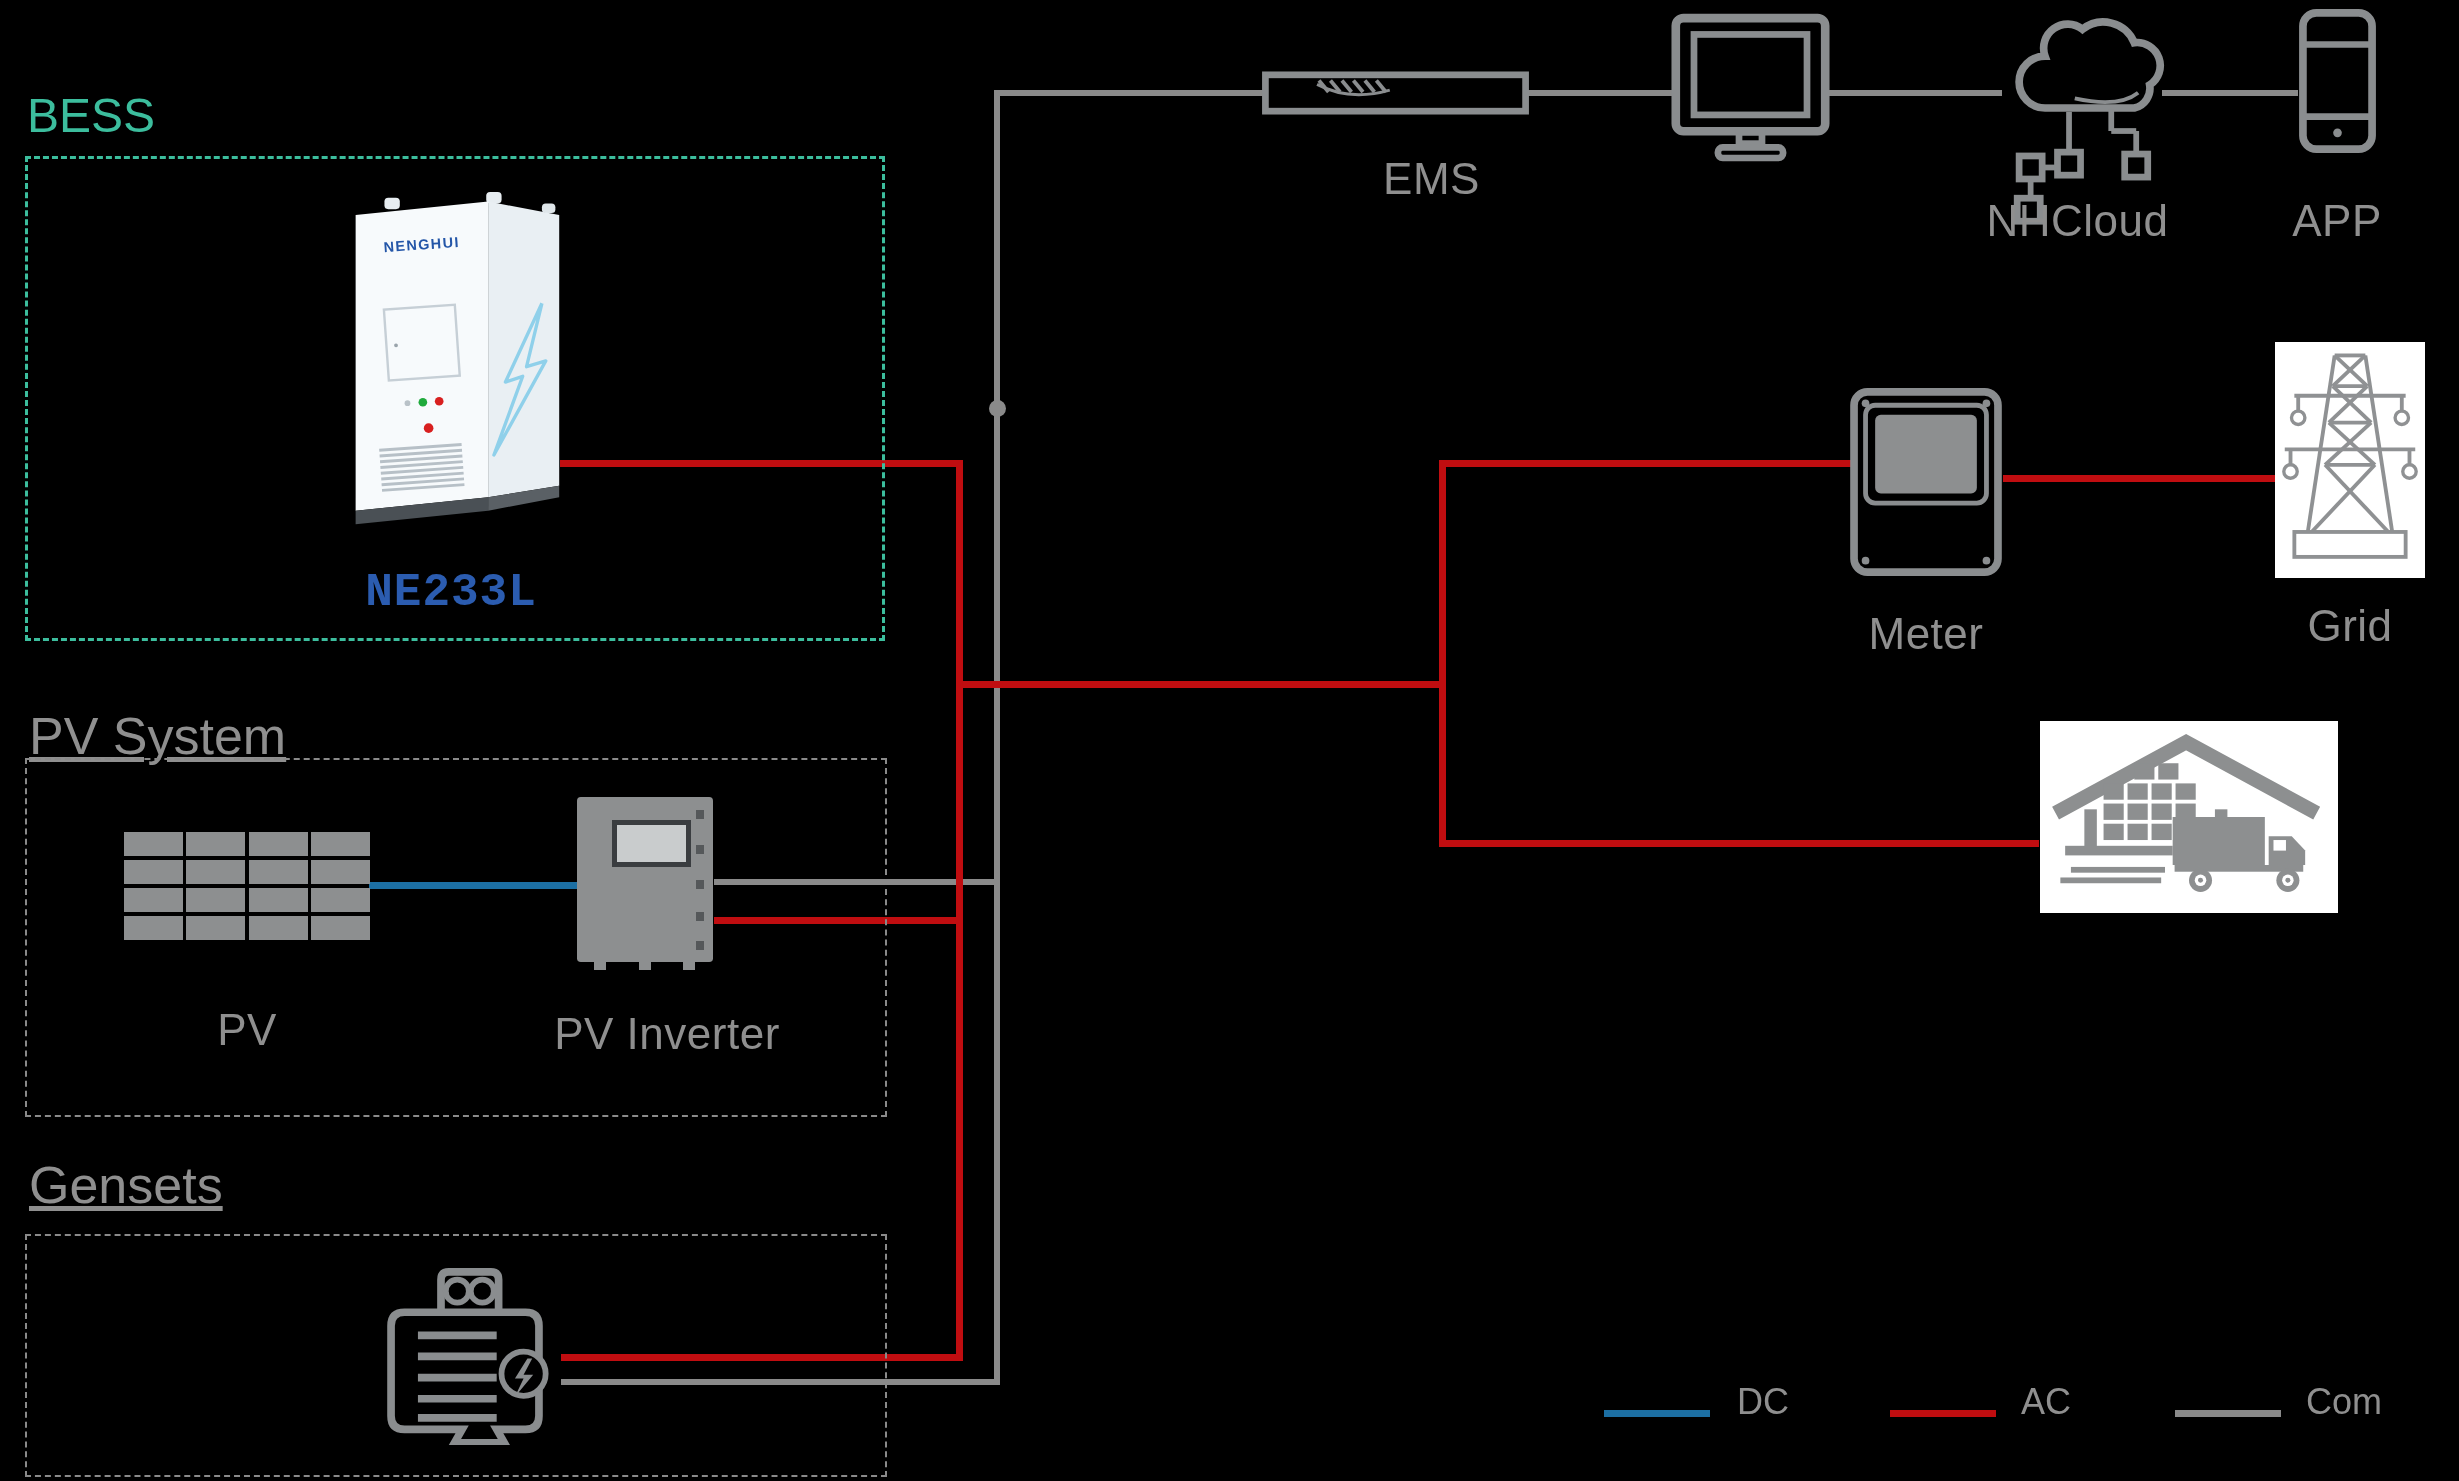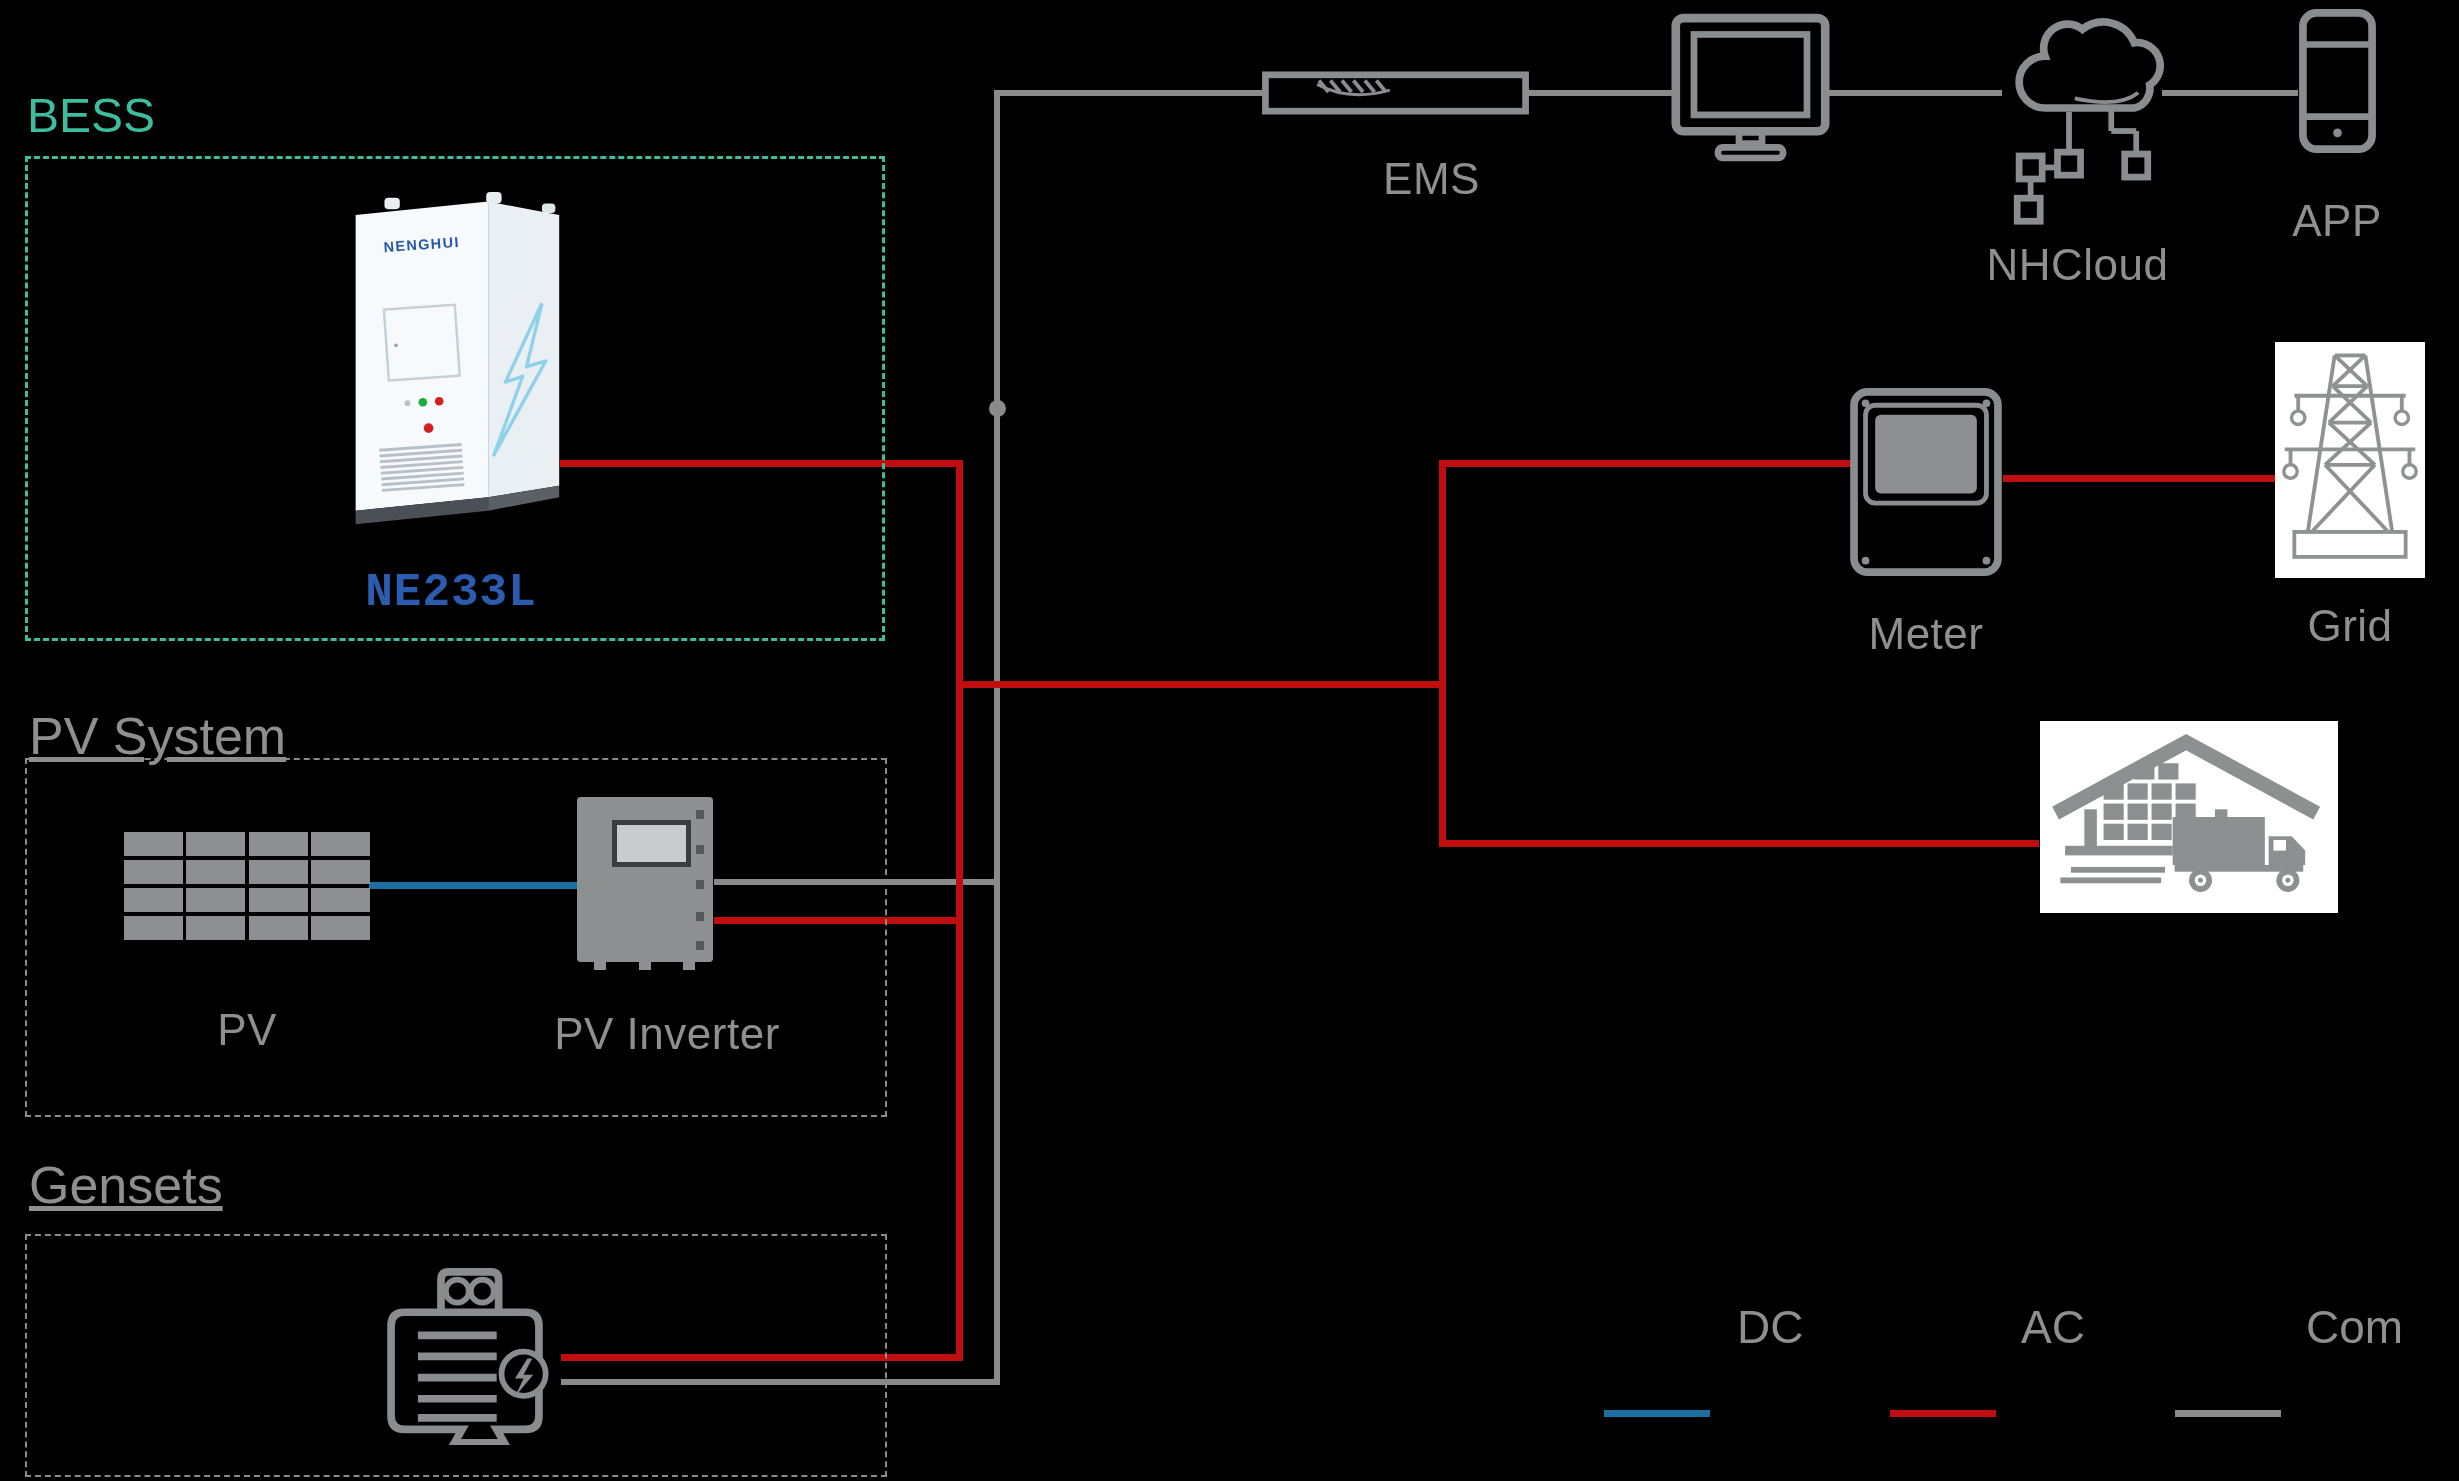--- a/index.html
+++ b/index.html
@@ -45,21 +45,21 @@
     grid-template-columns:repeat(4,1fr);grid-template-rows:repeat(4,1fr);
     gap:3.8px;background:transparent;
   }
   .pv-cell{background:#8d8f90;}
   .inverter{position:absolute;background:#8d8f90;border-radius:3.8px;}
   .inv-screen{position:absolute;left:35px;top:23px;width:69px;height:37px;border:5.8px solid #3a3d40;background:#c9cccd;}
   .inv-dot{position:absolute;right:8.6px;width:8.6px;height:8.6px;background:#55585a;}
   .inv-leg{position:absolute;bottom:-7.7px;width:11.5px;height:7.7px;background:#8d8f90;}
   .whitebox{position:absolute;background:var(--c-white);}
   .legend-line{position:absolute;height:6.7px;width:106px;top:1410px;}
-  .legend-text{position:absolute;top:1300px;font-size:46px;color:var(--c-gray-label);}
+  .legend-text{position:absolute;top:1381px;font-size:36px;color:var(--c-gray-label);}
   .model{position:absolute;color:var(--c-model-blue);font-size:46px;font-weight:bold;letter-spacing:1px;}
   .bess-title{position:absolute;color:var(--c-teal);font-size:48px;font-weight:500;}
   svg{display:block;}
 </style>
 </head>
 <body>
 
 <div id="stage">
 
   <div class="vline com abs" style="left:994px;top:90px;height:1294px;"></div>
@@ -211,21 +211,21 @@
       <line x1="144" y1="152" x2="144" y2="128" stroke-width="6"></line>
       <line x1="144" y1="128" x2="118" y2="128" stroke-width="6"></line>
       <line x1="118" y1="128" x2="118" y2="106" stroke-width="6"></line>
       <line x1="34" y1="178" x2="34" y2="198" stroke-width="6"></line>
       <rect x="22" y="154" width="24" height="24" stroke-width="7"></rect>
       <rect x="62" y="150" width="24" height="24" stroke-width="7"></rect>
       <rect x="132" y="152" width="24" height="24" stroke-width="7"></rect>
       <rect x="20" y="198" width="24" height="24" stroke-width="7"></rect>
     </g>
   </svg>
-  <div class="label center abs" style="left:1960px;top:196px;width:235px;margin-top:44px;">NHCloud</div>
+  <div class="label center abs" style="left:1960px;top:196px;width:235px;">NHCloud</div>
 
   <svg class="abs" style="left:2298px;top:7.7px;" width="79" height="146" viewBox="0 0 82 152">
     <g fill="none" stroke="var(--c-icon-gray)">
       <rect x="5" y="5" width="72" height="142" rx="14" stroke-width="8"></rect>
       <line x1="8" y1="38" x2="74" y2="38" stroke-width="7"></line>
       <line x1="8" y1="113" x2="74" y2="113" stroke-width="7"></line>
     </g>
     <circle cx="41" cy="130" r="4.5" fill="var(--c-icon-gray)"></circle>
   </svg>
   <div class="label center abs" style="left:2286px;top:196px;width:102px;">APP</div>

